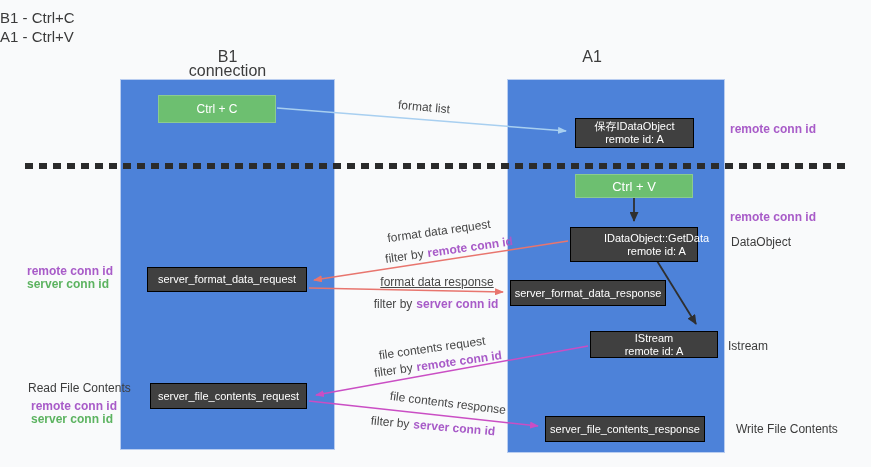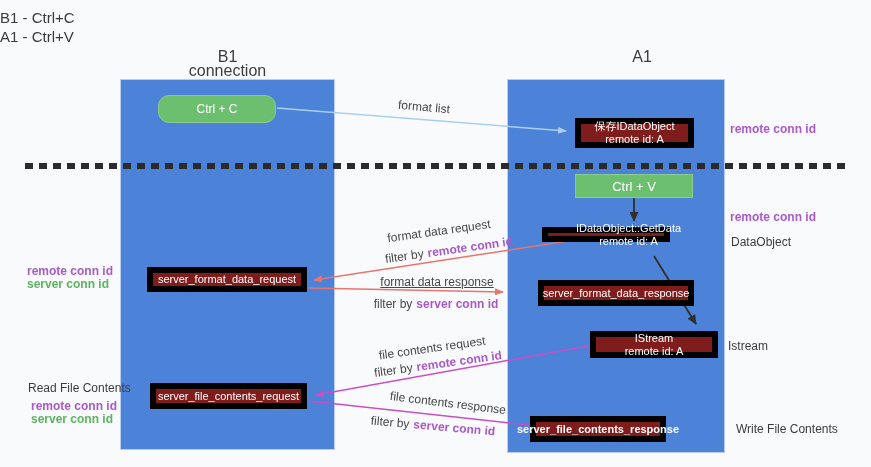--- a/index.html
+++ b/index.html
@@ -46,21 +46,21 @@
     flex-direction: column;
     align-items: center;
     justify-content: center;
     color: #ffffff;
     font-size: 11px;
     line-height: 13px;
     text-align: center;
     box-sizing: border-box;
     white-space: nowrap;
   }
-  .box.orange { background: #7f1d1d; border: 6px solid #000000; }
+  .box.orange { background: #404040; border: 1px solid #000000; }
   .box.green  { background: #6dbf70; border: 1px solid #8ccb8e; }
   .side-label {
     position: absolute;
     font-size: 12px;
     line-height: 13px;
     color: #3c3c3c;
     white-space: nowrap;
   }
   .conn-purple { color: #a85bc8; font-weight: bold; }
   .conn-green  { color: #5cb360; font-weight: bold; }
@@ -83,21 +83,21 @@
 
   <div class="title">
     <div>B1 - Ctrl+C</div>
     <div>A1 - Ctrl+V</div>
   </div>
 
   <div class="col-header" style="left:120px; width:215px;">
     <div>B1</div>
     <div>connection</div>
   </div>
-  <div class="col-header" style="left:533px; width:218px;">
+  <div class="col-header" style="left:483px; width:218px;">
     <div>A1</div>
   </div>
 
   <div class="lifeline b1"></div>
   <div class="lifeline a1"></div>
 
   <div class="dashed-divider"></div>
 
   <svg class="arrows" width="871" height="467" viewBox="0 0 871 467">
     <defs>
@@ -116,46 +116,46 @@
     </defs>
     <line x1="277" y1="108" x2="566" y2="131" stroke="#a8cff0" stroke-width="1.5" marker-end="url(#m-blue)"></line>
     <line x1="634" y1="198" x2="634" y2="221" stroke="#2f2f2f" stroke-width="1.8" marker-end="url(#m-blk)"></line>
     <line x1="568" y1="241" x2="314" y2="280" stroke="#e8756e" stroke-width="1.5" marker-end="url(#m-red)"></line>
     <line x1="309" y1="288" x2="503" y2="292" stroke="#e8756e" stroke-width="1.5" marker-end="url(#m-red)"></line>
     <line x1="654" y1="256" x2="696" y2="324" stroke="#2f2f2f" stroke-width="1.8" marker-end="url(#m-blk)"></line>
     <line x1="588" y1="346" x2="316" y2="395" stroke="#ca4ec4" stroke-width="1.5" marker-end="url(#m-mag)"></line>
     <line x1="309" y1="401" x2="538" y2="426" stroke="#ca4ec4" stroke-width="1.5" marker-end="url(#m-mag)"></line>
   </svg>
 
-  <div class="box green" style="left:158px; top:95px; width:118px; height:28px; font-size:12px;border-radius:11px;">Ctrl + C</div>
+  <div class="box green" style="left:158px; top:95px; width:118px; height:28px; font-size:12px;">Ctrl + C</div>
 
   <div class="box orange" style="left:575px; top:118px; width:119px; height:30px;">
     <div>保存IDataObject</div>
     <div>remote id: A</div>
   </div>
 
   <div class="box green" style="left:575px; top:174px; width:118px; height:24px; font-size:13px;">Ctrl + V</div>
 
-  <div class="box orange" style="left:542px; top:227px; width:128px; height:15px;padding-left:45px;">
+  <div class="box orange" style="left:570px; top:227px; width:128px; height:35px;padding-left:45px;">
     <div>IDataObject::GetData</div>
     <div>remote id: A</div>
   </div>
 
   <div class="box orange" style="left:147px; top:267px; width:160px; height:25px;">server_format_data_request</div>
 
-  <div class="box orange" style="left:538px; top:280px; width:156px; height:26px;">server_format_data_response</div>
+  <div class="box orange" style="left:510px; top:280px; width:156px; height:26px;">server_format_data_response</div>
 
   <div class="box orange" style="left:590px; top:331px; width:128px; height:27px;">
     <div>IStream</div>
     <div>remote id: A</div>
   </div>
 
   <div class="box orange" style="left:150px; top:383px; width:157px; height:26px;">server_file_contents_request</div>
 
-  <div class="box orange" style="left:530px; top:416px; width:136px; height:26px;font-weight:bold;">server_file_contents_response</div>
+  <div class="box orange" style="left:545px; top:416px; width:160px; height:26px;">server_file_contents_response</div>
 
   <div class="side-label conn-purple" style="left:730px; top:123px;">remote conn id</div>
   <div class="side-label conn-purple" style="left:730px; top:211px;">remote conn id</div>
   <div class="side-label" style="left:731px; top:236px;">DataObject</div>
   <div class="side-label" style="left:728px; top:340px;">Istream</div>
   <div class="side-label" style="left:736px; top:423px;">Write File Contents</div>
 
   <div class="side-label conn-purple" style="left:27px; top:265px;">remote conn id</div>
   <div class="side-label conn-green" style="left:27px; top:278px;">server conn id</div>
   <div class="side-label" style="left:28px; top:382px;">Read File Contents</div>

